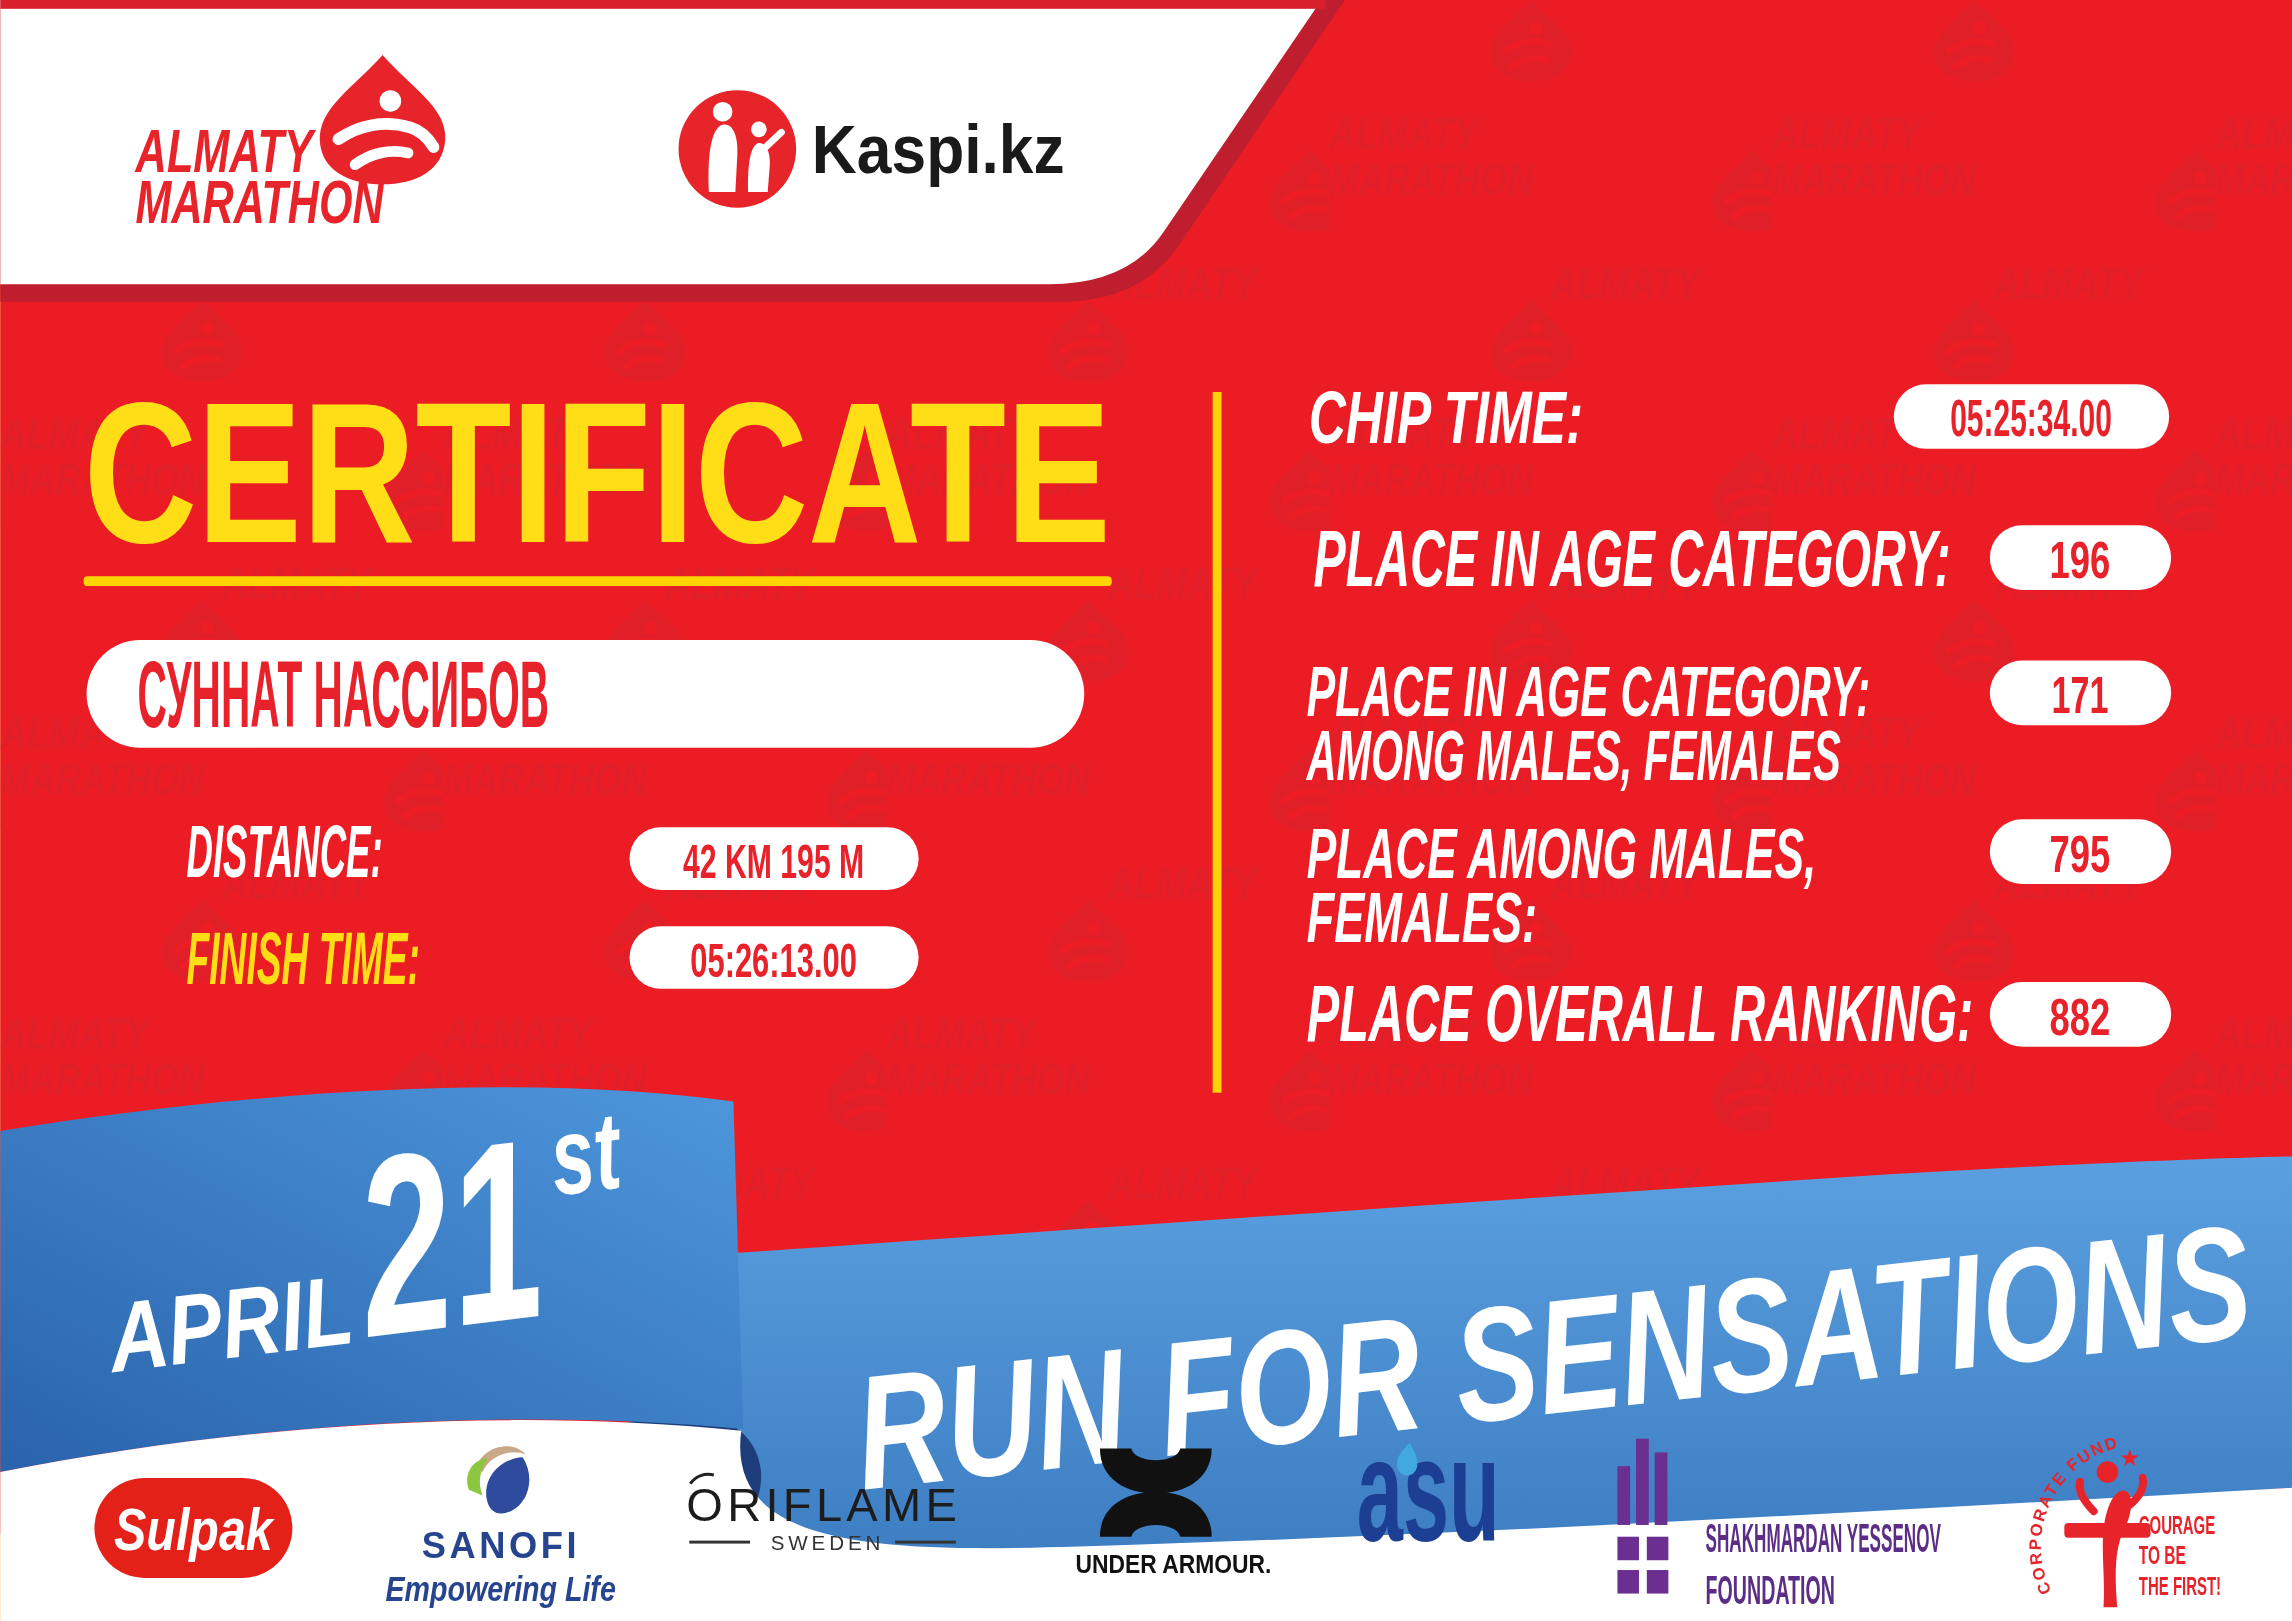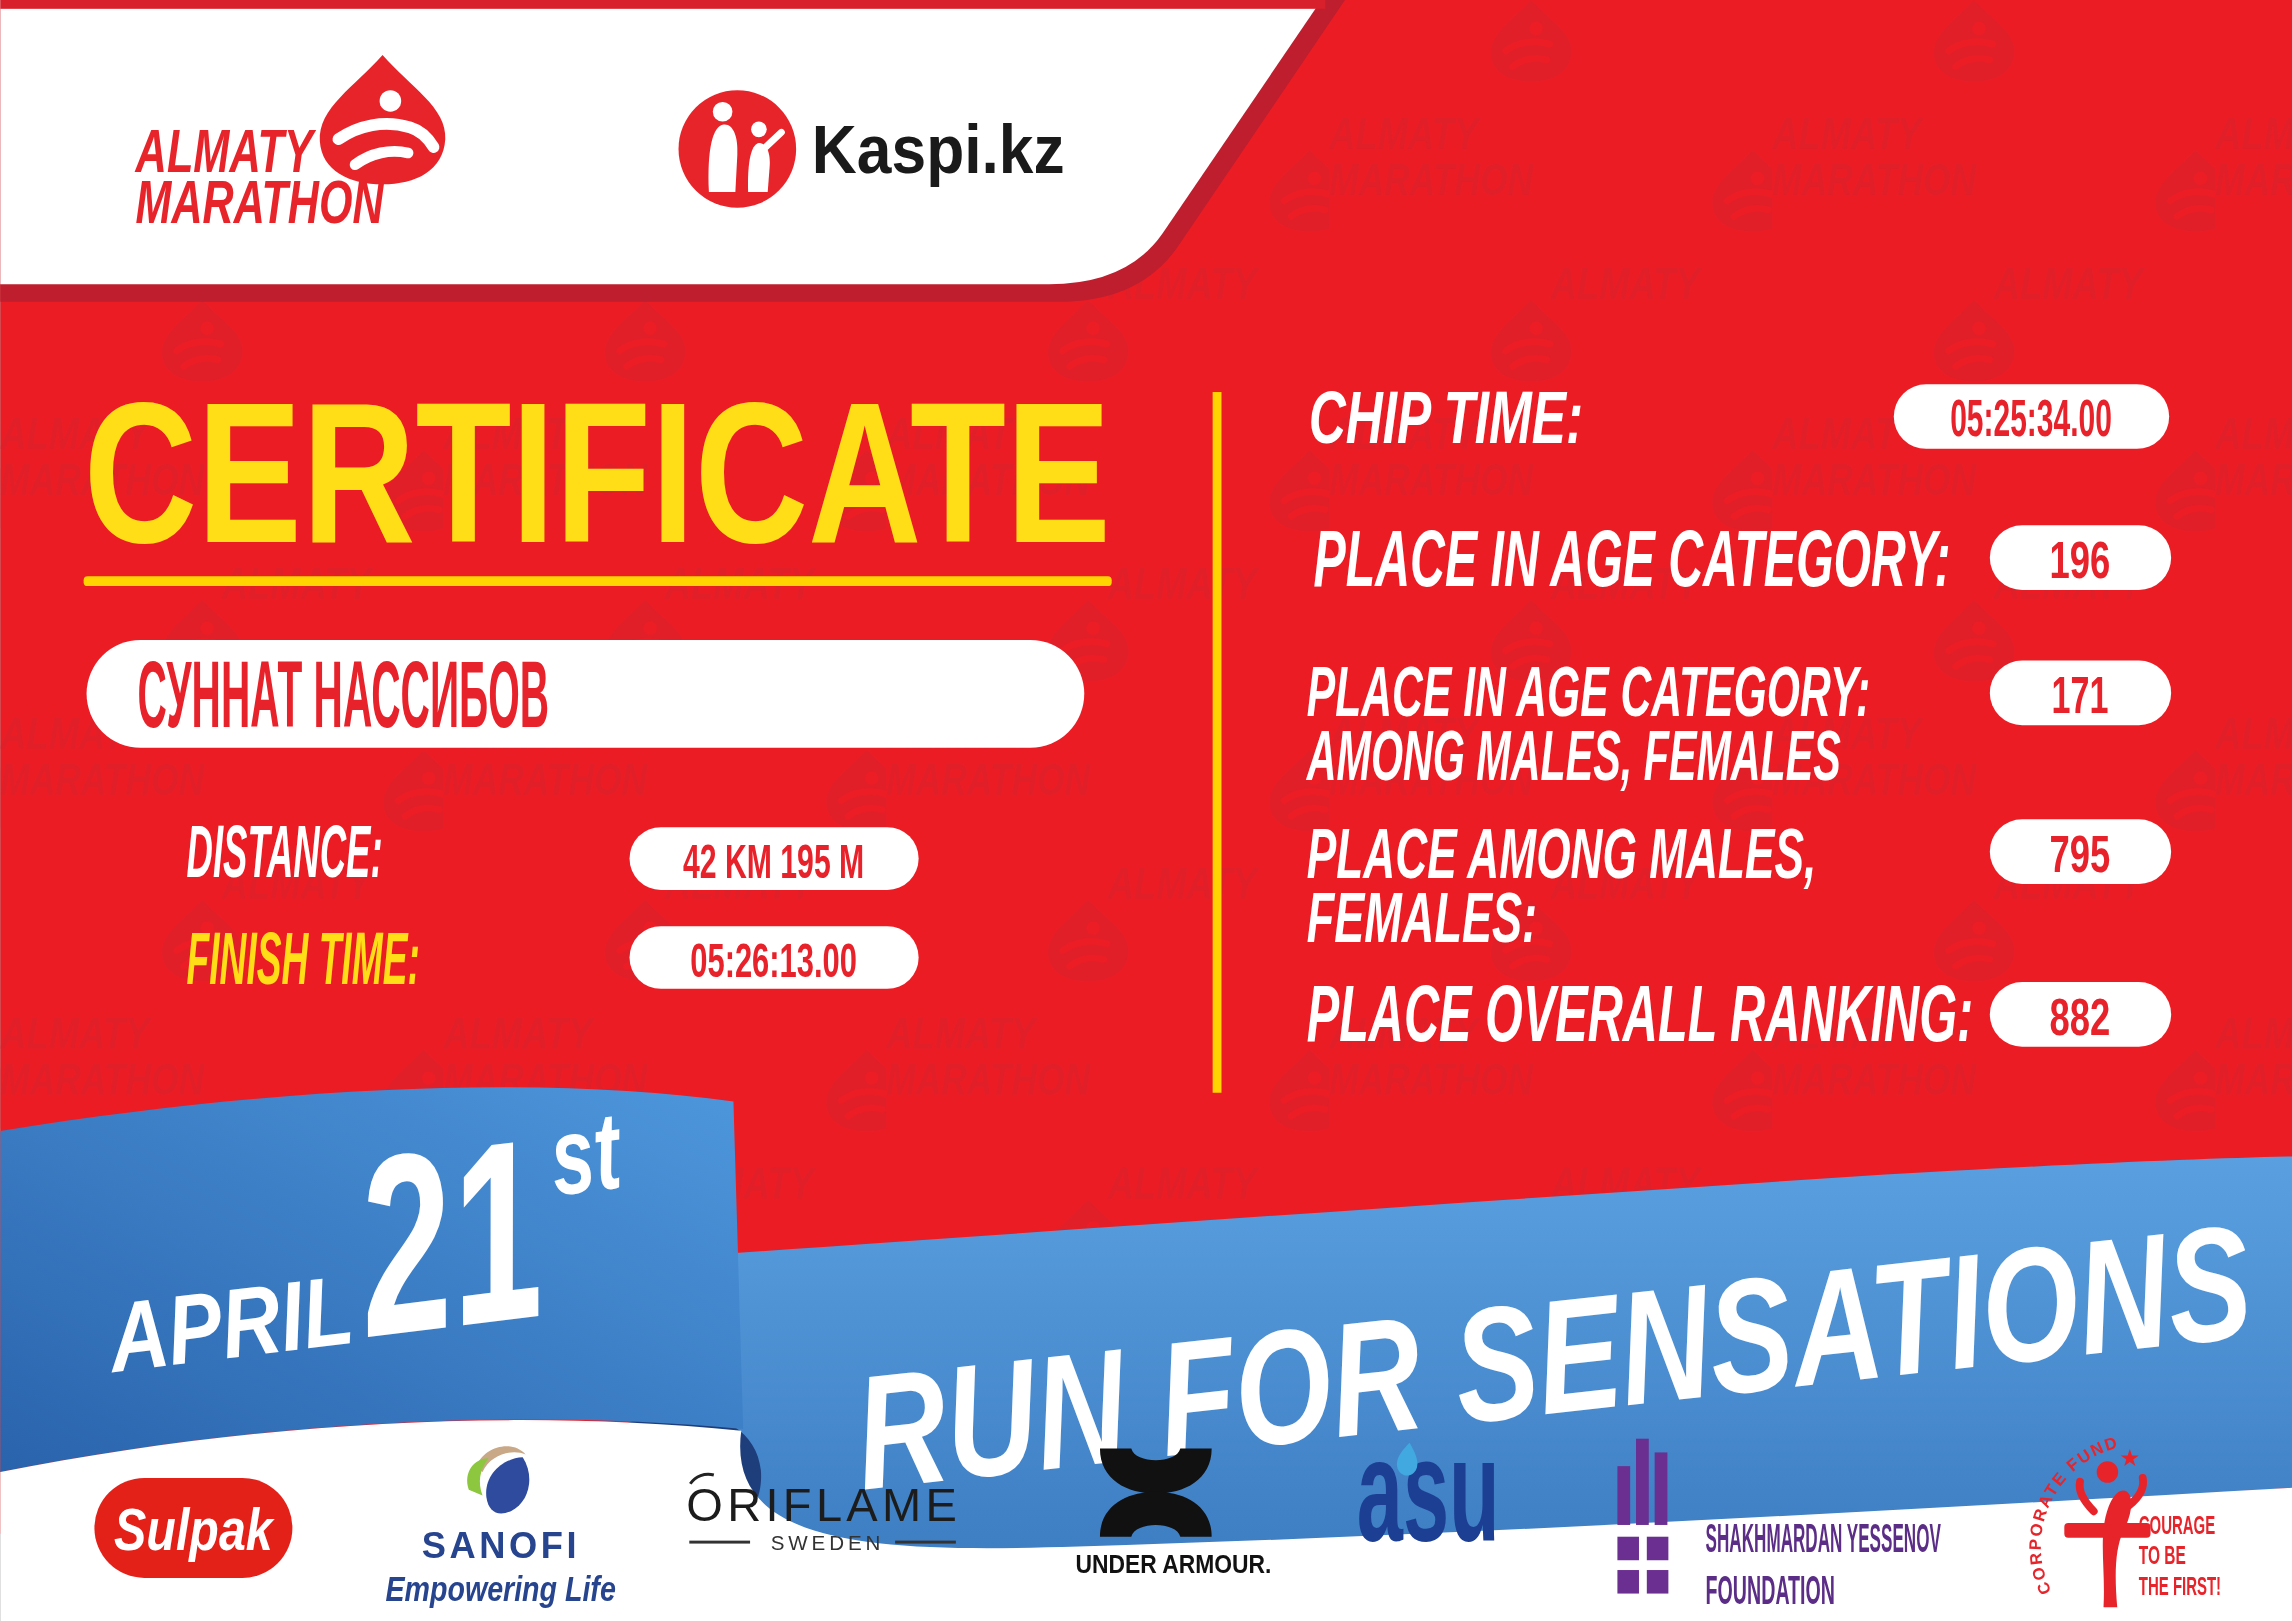--- a/index.html
+++ b/index.html
@@ -1,16 +1,16 @@
 <!DOCTYPE html>
 <html><head>
 <meta charset="utf-8">
 <style>
   html,body{margin:0;padding:0;background:#ffffff;}
-  .stage{position:relative;width:2293px;height:1621px;background:#a3a3a3;overflow:hidden;
+  .stage{position:relative;width:2293px;height:1621px;background:#fdba74;overflow:hidden;
          font-family:"Liberation Sans", sans-serif;}
   svg{position:absolute;inset:0;display:block;}
   text{font-family:"Liberation Sans", sans-serif;}
 </style>
 </head>
 <body>
 
 <div class="stage">
 <svg viewBox="0 0 2339 1654" width="2293" height="1621">
   <defs>

